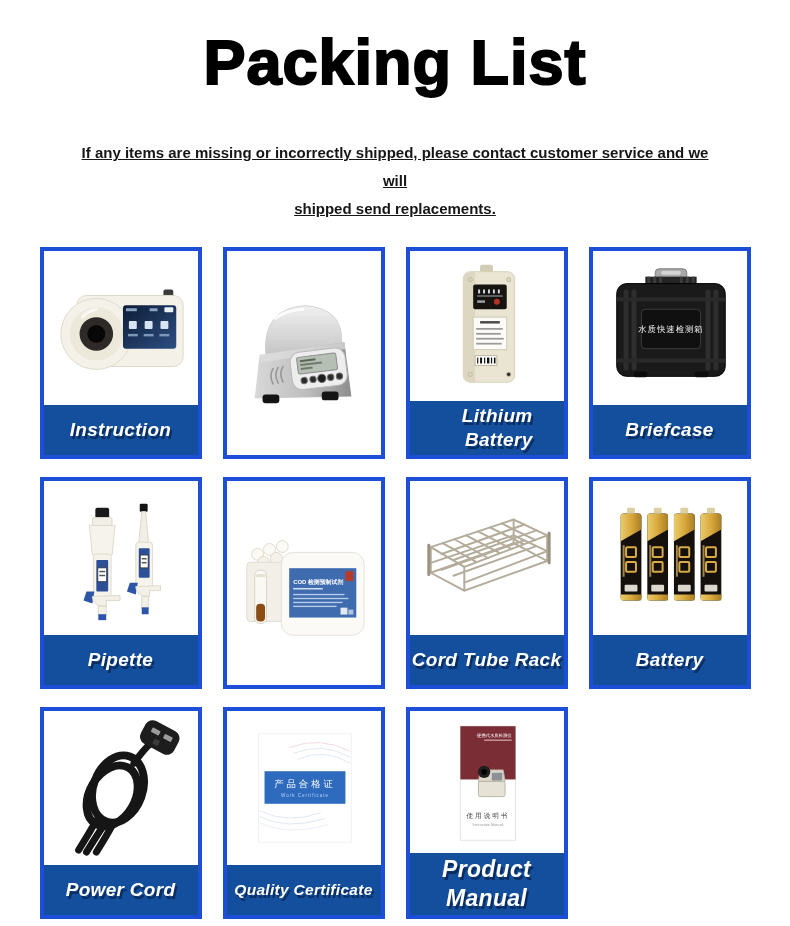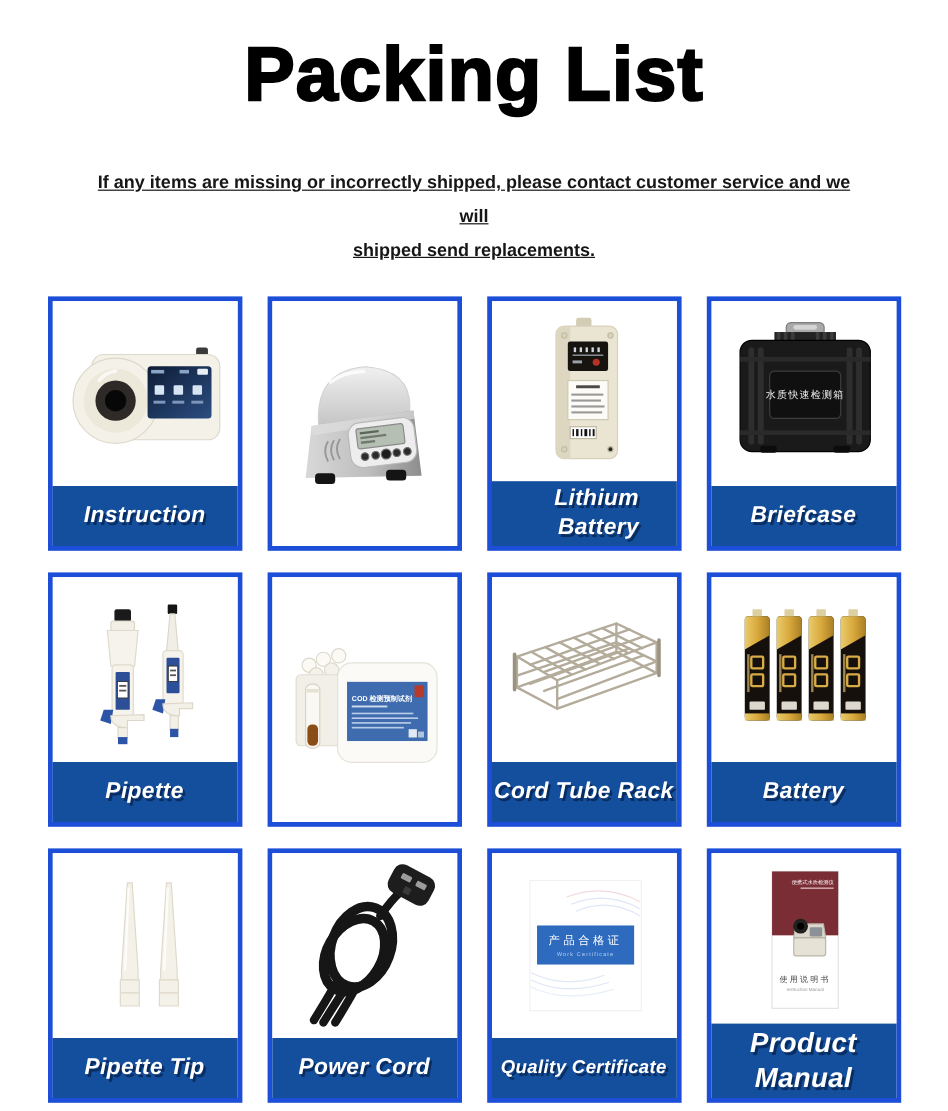--- a/index.html
+++ b/index.html
@@ -345,36 +345,20 @@
         <use href="#batt" x="27"></use>
         <use href="#batt" x="54"></use>
         <use href="#batt" x="81"></use>
       </svg>
     </div>
     <div class="banner">
       <span class="banner-text">Battery</span>
     </div>
   </div>
 
-  <div class="card">
-    <div class="photo">
-      <svg viewBox="0 0 150 150">
-        <g id="tip">
-          <polygon points="60,22 64,22 69,96 69,103 70,104 70,126 54,126 54,104 55,103 55,96" fill="#f4f1e9" stroke="#ded9ca" stroke-width="1"></polygon>
-          <line x1="54" y1="104" x2="70" y2="104" stroke="#e3ded0" stroke-width="1.5"></line>
-          <line x1="54" y1="115" x2="70" y2="115" stroke="#e3ded0" stroke-width="1.5"></line>
-          <line x1="61" y1="26" x2="58" y2="96" stroke="#ffffff" stroke-width="2" opacity=".8"></line>
-        </g>
-        <use href="#tip" x="33"></use>
-      </svg>
-    </div>
-    <div class="banner">
-      <span class="banner-text">Pipette Tip</span>
-    </div>
-  </div>
 
   <div class="card">
     <div class="photo">
       <svg viewBox="0 0 150 150">
         <g stroke="#161616" fill="none" stroke-linecap="round">
           <ellipse cx="72" cy="76" rx="25" ry="35" stroke-width="8" transform="rotate(20 72 76)"></ellipse>
           <ellipse cx="66" cy="83" rx="23" ry="33" stroke-width="8" transform="rotate(30 66 83)"></ellipse>
           <path d="M50 108 C42 122 37 130 32 138" stroke-width="7"></path>
           <path d="M58 112 C50 124 45 132 40 140" stroke-width="7"></path>
           <path d="M66 113 C60 124 55 132 50 140" stroke-width="7"></path>

